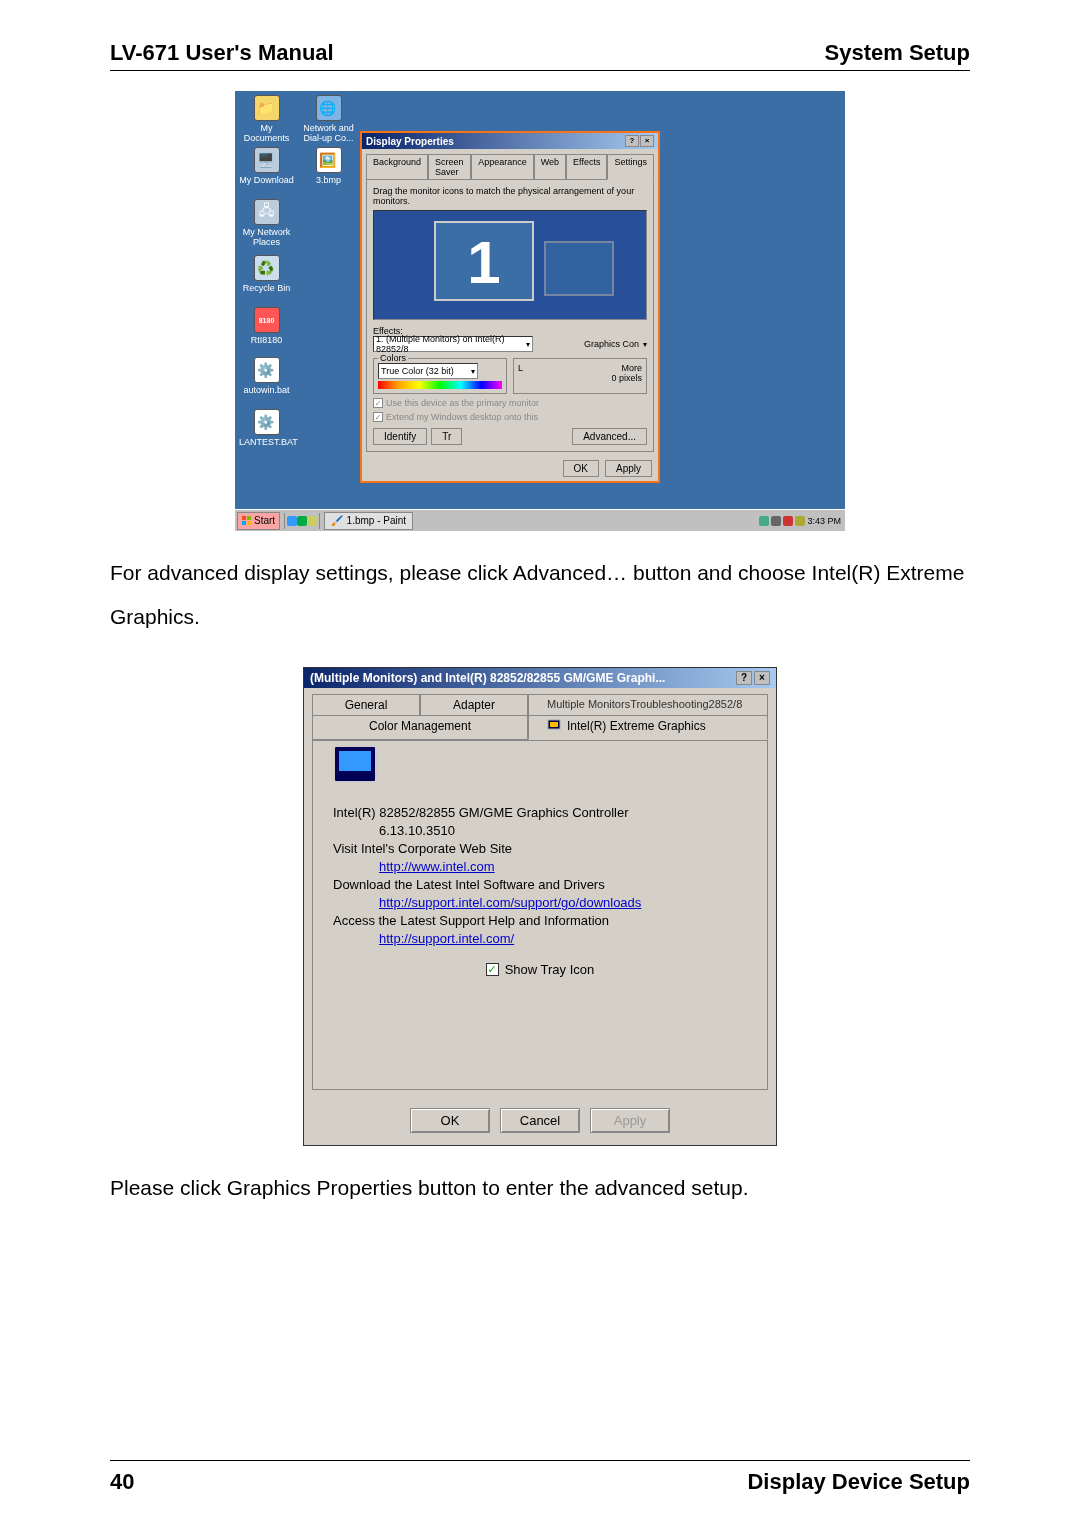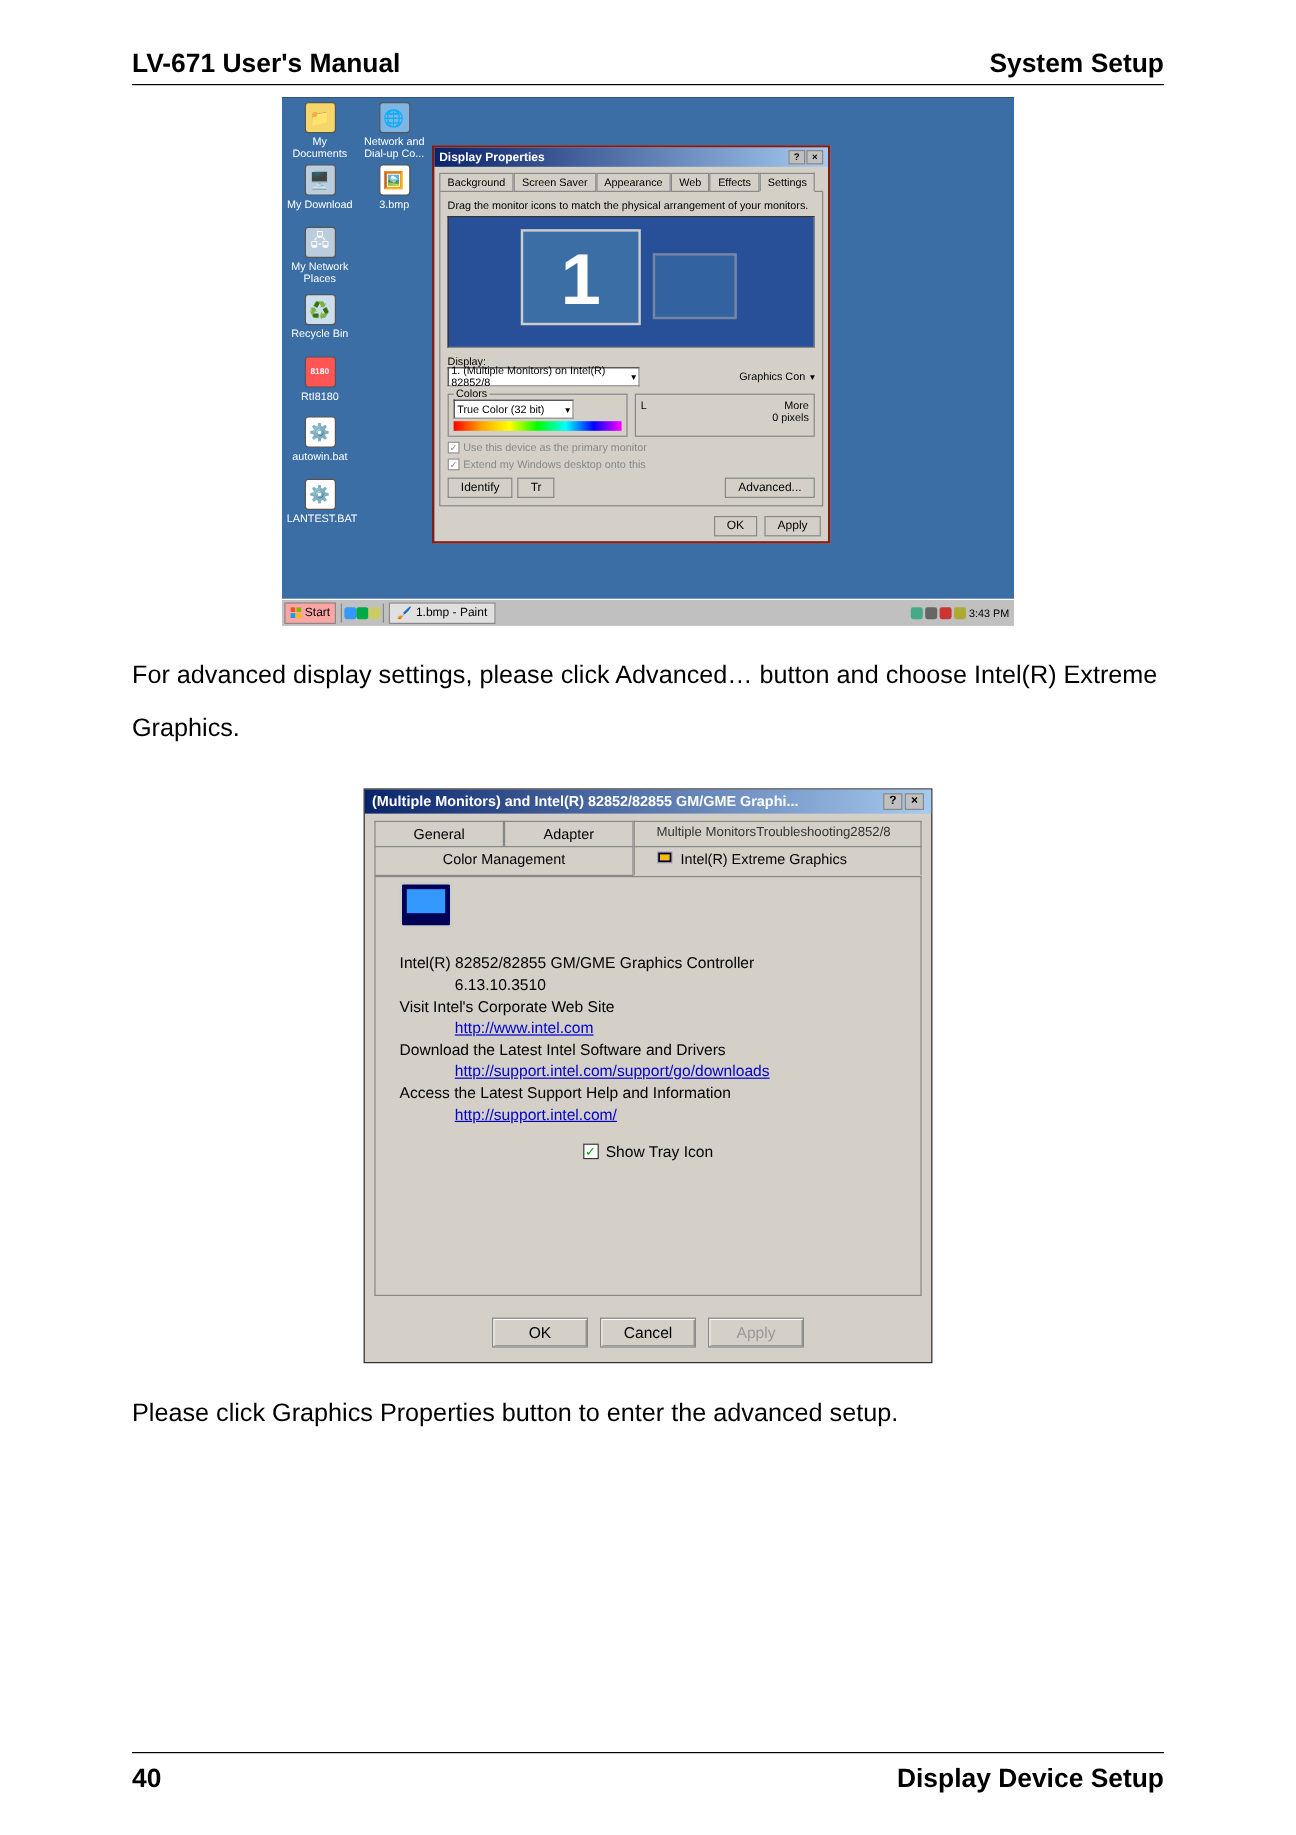--- a/index.html
+++ b/index.html
@@ -1,37 +1,37 @@
 <!DOCTYPE html>
 <html><head>
 <meta charset="utf-8">
 <style>
   * { box-sizing: border-box; margin: 0; padding: 0; }
   body { font-family: Arial, sans-serif; background: #fff; width: 1080px; height: 1529px; position: relative; padding: 40px 110px 40px 110px; }
-  .header-row { display: flex; justify-content: space-between; align-items: baseline; border-bottom: 1px solid #000; padding-bottom: 4px; margin-bottom: 10px; }
+  .header-row { display: flex; justify-content: space-between; align-items: baseline; border-bottom: 1px solid #000; padding-bottom: 4px; margin-bottom: 20px; }
   .header-left { font-weight: bold; font-size: 22px; }
   .header-right { font-weight: bold; font-size: 22px; }
   .footer-row { position: absolute; bottom: 34px; left: 110px; right: 110px; display: flex; justify-content: space-between; border-top: 1px solid #000; padding-top: 8px; }
   .footer-left { font-weight: bold; font-size: 22px; }
   .footer-right { font-weight: bold; font-size: 22px; }
 
   
   .shot1 { width: 610px; height: 440px; margin: 0 auto 20px auto; background: #000; position: relative; overflow: hidden; font-size: 10px; }
   .desktop { position: absolute; inset: 0; background: #3a6ea5; }
   .desk-icon { position: absolute; width: 55px; text-align: center; color: #fff; font-size: 9px; }
   .desk-icon .glyph { width: 26px; height: 26px; margin: 0 auto 2px auto; background: #e8d070; border: 1px solid #555; border-radius: 3px; display:flex; align-items:center; justify-content:center; font-size:14px;}
   .taskbar { position: absolute; left: 0; right: 0; bottom: 0; height: 22px; background: #c0c0c0; border-top: 1px solid #fff; display: flex; align-items: center; }
   .start-btn { height: 18px; background: #fca5a5; border: 1px solid #888; margin: 0 2px; padding: 0 4px; font-size: 10px; display:flex; align-items:center; gap:2px;}
   .start-btn .flag{width:10px;height:10px;}
   .tray { margin-left: auto; display: flex; align-items: center; gap: 2px; padding: 0 4px; font-size: 9px; }
   .tray-icon{width:10px;height:10px;background:#06c;border-radius:2px;}
   .task-btn { height: 18px; background: #e0e0e0; border: 1px solid #888; margin: 0 2px; padding: 0 6px; font-size: 10px; display:flex;align-items:center;}
 
   
-  .dlg1 { position: absolute; left: 125px; top: 40px; width: 332px; background: #d4d0c8; border: 2px solid #7f1d1d; font-size: 10px; }
+  .dlg1 { position: absolute; left: 125px; top: 40px; width: 300px; background: #d4d0c8; border: 2px solid #f97316; font-size: 10px; }
   .title1 { background: linear-gradient(to right, #0a246a, #a6caf0); color: #fff; height: 16px; display: flex; align-items: center; padding: 0 4px; font-size: 10px; font-weight: bold; }
   .title1 .tbtns { margin-left: auto; display: flex; gap: 1px; }
   .title1 .tbtn { width: 14px; height: 12px; background: #c0c0c0; border: 1px solid #888; font-size: 8px; text-align: center; line-height: 10px; color:#000;}
   .tabs1 { display: flex; margin: 4px 4px 0 4px; }
   .tab1 { padding: 2px 6px; background: #d4d0c8; border: 1px solid #888; font-size: 9px; position: relative; top: 1px; }
   .tab1.active { border-bottom: 1px solid #d4d0c8; z-index: 2; }
   .panel1 { margin: 0 4px 4px 4px; border: 1px solid #888; padding: 6px; background: #d4d0c8; }
   .instr1 { font-size: 9px; margin-bottom: 4px; }
   .monitor-area { height: 110px; background: #285098; border: 1px inset #888; position: relative; margin-bottom: 6px; }
   .mon1 { position: absolute; left: 60px; top: 10px; width: 100px; height: 80px; background: #3a6ea5; border: 2px solid #ccc; color:#fff; font-size:60px; font-weight:bold; text-align:center; line-height:80px; overflow:hidden;}
@@ -144,21 +144,21 @@
         <div class="tab1">Web</div>
         <div class="tab1">Effects</div>
         <div class="tab1 active">Settings</div>
       </div>
       <div class="panel1">
         <div class="instr1">Drag the monitor icons to match the physical arrangement of your monitors.</div>
         <div class="monitor-area">
           <div class="mon1">1</div>
           <div class="mon2"></div>
         </div>
-        <div class="lbl">Display:</div>
+        <div class="lbl">Effects:</div>
         <div style="display:flex;gap:4px;align-items:center;">
           <div class="combo" style="width:160px">
               <span>1. (Multiple Monitors) on Intel(R) 82852/8</span>
             </div>
           <span style="margin-left:auto;font-size:9px">Graphics Con</span>
             <span style="font-size:8px">▾</span>
         </div>
         <div style="display:flex;gap:6px;margin-top:2px">
           <div class="fieldset1" style="flex:1;min-width:110px">
             <div class="fs-legend">Colors</div>

